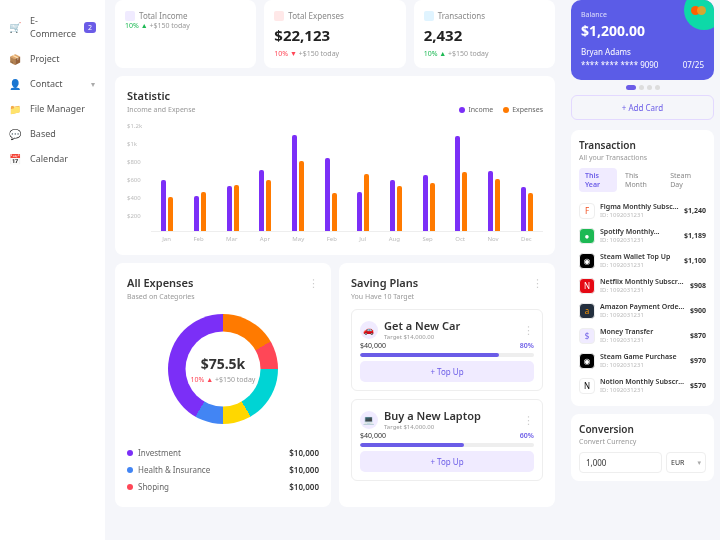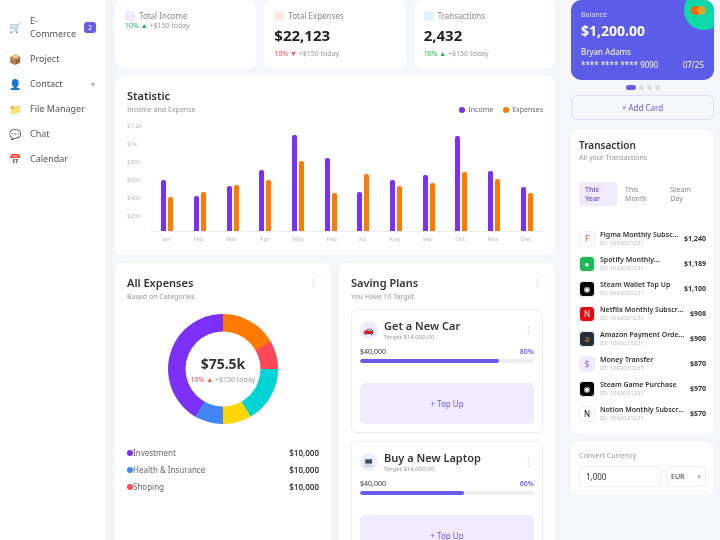--- a/index.html
+++ b/index.html
@@ -39,52 +39,52 @@
 .card-head{display:flex;justify-content:space-between}
 .dots-icon{color:#ccc;font-size:11px}
 .donut-wrap{display:flex;align-items:center;justify-content:center;height:135px;position:relative}
 .donut{width:110px;height:110px;border-radius:50%;background:conic-gradient(#ff7a00 0 60deg,#ff4757 60deg 90deg,#00d4d4 90deg 150deg,#ffd700 150deg 180deg,#4285f4 180deg 210deg,#7b2ff7 210deg 360deg)}
 .donut::after{content:"";position:absolute;width:75px;height:75px;background:#fff;border-radius:50%;top:50%;left:50%;transform:translate(-50%,-50%)}
 .donut-center{position:absolute;text-align:center;z-index:1}
 .donut-val{font-size:14px;font-weight:700}
 .donut-delta{font-size:7px;margin-top:2px}
 .exp-list{margin-top:8px}
 .exp-row{display:flex;justify-content:space-between;align-items:center;font-size:8px;padding:3px 0}
-.exp-row .lbl{display:flex;align-items:center;color:#666}
+.exp-row .lbl{display:flex;align-items:center;gap:5px;color:#666}
 .exp-row .amt{font-weight:600}
 .sav-card{flex:1;background:#fff;border-radius:8px;padding:12px}
 .plan{border:1px solid #eee;border-radius:6px;padding:8px;margin-top:8px}
 .plan-head{display:flex;align-items:center;gap:6px}
 .plan-icon{width:18px;height:18px;border-radius:50%;background:#f0ebff;display:flex;align-items:center;justify-content:center;font-size:9px}
 .plan-title{font-size:11px;font-weight:600}
 .plan-target{font-size:6px;color:#999}
-.plan-prog{display:flex;justify-content:space-between;font-size:7px;margin-top:6px}
+.plan-prog{display:flex;justify-content:space-between;font-size:7px;}
 .plan-prog .pct{color:#6b5ce7;font-weight:600}
 .progress{height:4px;background:#eee;border-radius:2px;margin-top:3px;overflow:hidden}
 .progress-fill{height:100%;background:#6b5ce7;border-radius:2px}
-.topup{margin-top:20px;background:#f0ebff;border-radius:5px;padding:15px;text-align:center;font-size:8px;color:#6b5ce7;cursor:pointer}
+.topup{margin-top:4px;background:#f0ebff;border-radius:5px;padding:5px;text-align:center;font-size:8px;color:#6b5ce7;cursor:pointer}
 .right{width:155px;padding:0 6px}
 .card-balance{background:#5b5ce7;border-radius:10px;padding:10px;color:#fff;position:relative;overflow:hidden;margin-bottom:4px}
 .card-balance::before{content:"";position:absolute;right:-10px;top:-10px;width:40px;height:40px;background:#0dd9a8;border-radius:50%}
 .mc{position:absolute;right:8px;top:6px;display:flex}
 .mc span{width:9px;height:9px;border-radius:50%}
 .mc .r{background:#ff5f00;margin-right:-3px}
 .mc .y{background:#f79e1b;opacity:.85}
 .bal-lbl{font-size:7px;opacity:.8}
 .bal-val{font-size:14px;font-weight:700;margin:2px 0 6px}
 .bal-name{font-size:8px}
 .bal-num{font-size:8px;margin-top:2px;display:flex;justify-content:space-between}
 .pager{display:flex;gap:3px;justify-content:center;margin:5px 0}
 .pager span{width:5px;height:5px;border-radius:50%;background:#ddd}
 .pager span.active{background:#6b5ce7;width:10px;border-radius:3px}
 .add-card{border:1px solid #e3d9ff;border-radius:6px;padding:6px;text-align:center;font-size:8px;color:#6b5ce7;margin-bottom:10px;cursor:pointer}
 .txn-sec{background:#fff;border-radius:8px;padding:8px;margin-bottom:8px}
 .txn-head{font-size:10px;font-weight:600}
 .txn-sub{font-size:7px;color:#999;margin-top:1px}
-.tabs{display:flex;gap:2px;margin:20px 0;font-size:7px}
+.tabs{display:flex;gap:2px;margin:6px 0;font-size:7px}
 .tab{padding:3px 6px;border-radius:4px;color:#888;cursor:pointer}
 .tab.active{background:#f0ebff;color:#6b5ce7;font-weight:600}
 .txn{display:flex;align-items:center;gap:5px;padding:4px 0}
 .txn-icon{width:16px;height:16px;border-radius:4px;display:flex;align-items:center;justify-content:center;font-size:8px;flex-shrink:0}
 .txn-info{flex:1;min-width:0}
 .txn-name{font-size:7px;font-weight:600;white-space:nowrap;overflow:hidden;text-overflow:ellipsis}
 .txn-id{font-size:6px;color:#bbb}
 .txn-amt{font-size:7px;font-weight:700}
 .conv-sec{background:#fff;border-radius:8px;padding:8px}
 .conv-row{display:flex;gap:4px;margin-top:6px}
@@ -109,21 +109,21 @@
         <span class="nav-icon">👤</span>
         <span>Contact</span>
         <span class="chev">▾</span>
       </div>
       <div class="nav-item">
         <span class="nav-icon">📁</span>
         <span>File Manager</span>
       </div>
       <div class="nav-item">
         <span class="nav-icon">💬</span>
-        <span>Chat</span>
+        <span>Based</span>
       </div>
       <div class="nav-item">
         <span class="nav-icon">📅</span>
         <span>Calendar</span>
       </div>
     </div>
 
   <div class="main">
     <div class="stats" id="stats">
         <div class="stat-card">
@@ -427,20 +427,21 @@
             <div class="txn-info">
               <div class="txn-name">Notion Monthly Subscription</div>
               <div class="txn-id">ID: 1092031231</div>
             </div>
             <div class="txn-amt">$570</div>
           </div>
         </div>
     </div>
 
     <div class="conv-sec">
+      <div class="txn-head">Conversion</div>
       <div class="txn-sub">Convert Currency</div>
       <div class="conv-row">
         <div class="conv-in">1,000</div>
         <div class="conv-sel">
             <span>EUR</span>
             <span style="color:#aaa">▾</span>
           </div>
       </div>
     </div>
   </div>

